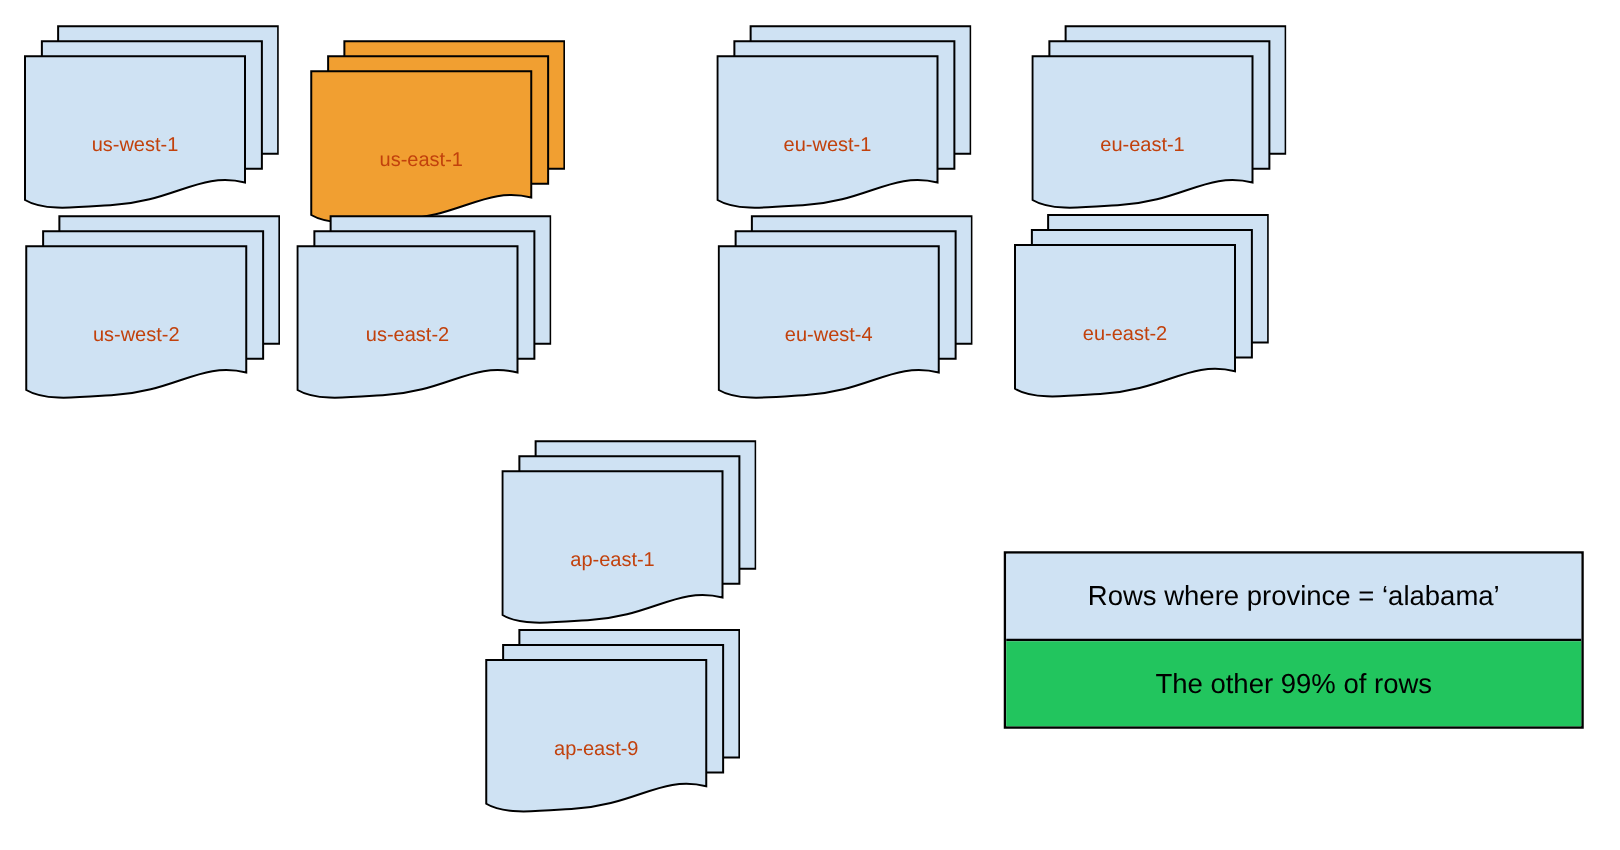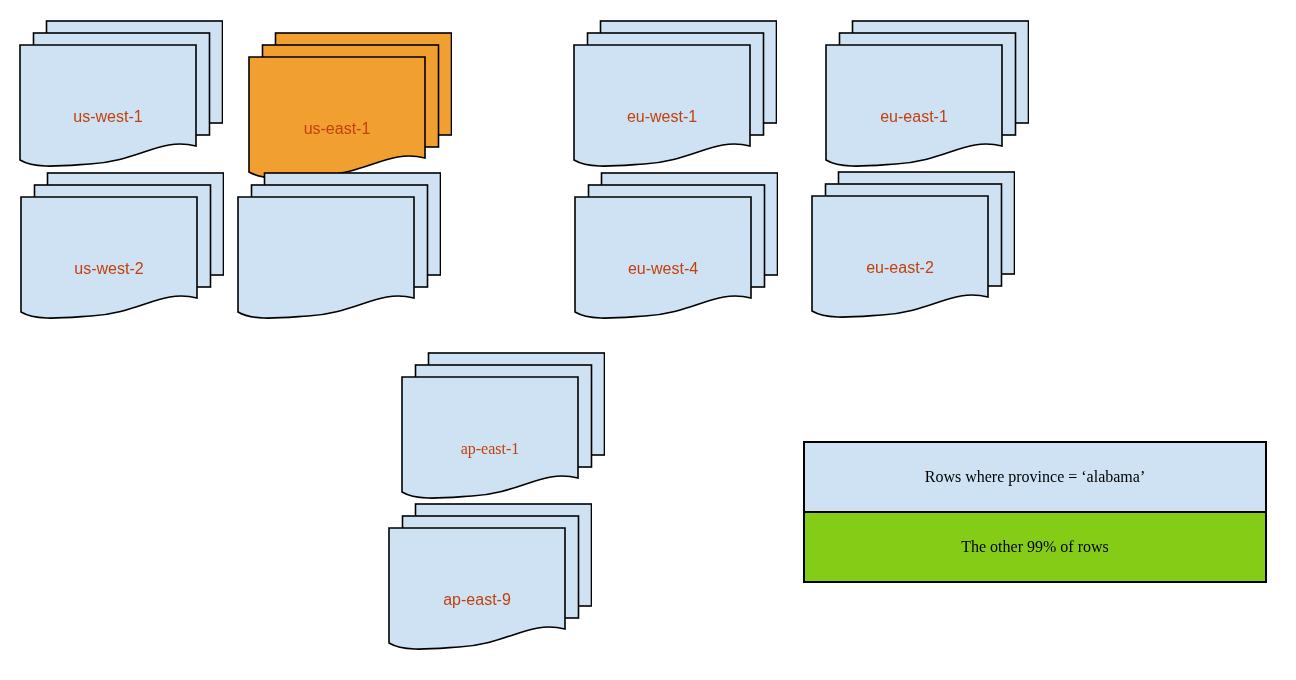--- a/index.html
+++ b/index.html
@@ -62,23 +62,22 @@
     border: 2px solid #000000;
     box-sizing: border-box;
     display: flex;
     flex-direction: column;
   }
   .legend-row {
     flex: 1 1 0;
     display: flex;
     align-items: center;
     justify-content: center;
-    font-size: 16px;
+    font-size: 22px;
     color: #000000;
-    font-family: Liberation Serif, serif;
   }
   .legend-row:first-child {
     border-bottom: 2px solid #000000;
   }
 </style>
 </head>
 <body>
 
 <div class="canvas">
 
@@ -126,56 +125,57 @@
     </svg>
     <div class="stack-label">us-west-2</div>
   </div>
 
   <div class="stack pos-us-east-2" data-fill-key="diagram.stacks.5.variant" style="color: rgb(207, 226, 243);">
     <svg width="204" height="153" viewBox="0 0 204 153">
       <rect x="27.5" y="1" width="176" height="102" fill="currentColor" stroke="#000" stroke-width="1.6"></rect>
       <rect x="14.5" y="13" width="176" height="102" fill="currentColor" stroke="#000" stroke-width="1.6"></rect>
       <path d="M 1,25 H 177 V 126 C 141,117 121,141 71,144 C 41,146 16,149 1,140 Z" fill="currentColor" stroke="#000" stroke-width="1.6"></path>
     </svg>
+    <div class="stack-label">us-east-2</div>
   </div>
 
   <div class="stack pos-eu-west-2" data-fill-key="diagram.stacks.6.variant" style="color: rgb(207, 226, 243);">
     <svg width="204" height="153" viewBox="0 0 204 153">
       <rect x="27.5" y="1" width="176" height="102" fill="currentColor" stroke="#000" stroke-width="1.6"></rect>
       <rect x="14.5" y="13" width="176" height="102" fill="currentColor" stroke="#000" stroke-width="1.6"></rect>
       <path d="M 1,25 H 177 V 126 C 141,117 121,141 71,144 C 41,146 16,149 1,140 Z" fill="currentColor" stroke="#000" stroke-width="1.6"></path>
     </svg>
     <div class="stack-label">eu-west-4</div>
   </div>
 
   <div class="stack pos-eu-east-2" data-fill-key="diagram.stacks.7.variant" style="color: rgb(207, 226, 243);">
     <svg width="204" height="153" viewBox="0 0 204 153">
       <rect x="27.5" y="1" width="176" height="102" fill="currentColor" stroke="#000" stroke-width="1.6"></rect>
       <rect x="14.5" y="13" width="176" height="102" fill="currentColor" stroke="#000" stroke-width="1.6"></rect>
       <path d="M 1,25 H 177 V 126 C 141,117 121,141 71,144 C 41,146 16,149 1,140 Z" fill="currentColor" stroke="#000" stroke-width="1.6"></path>
     </svg>
     <div class="stack-label">eu-east-2</div>
   </div>
 
-  <div class="stack pos-ap-east-1" data-fill-key="diagram.stacks.8.variant" style="color: rgb(207, 226, 243); font-family: Liberation Serif, serif;">
+  <div class="stack pos-ap-east-1" data-fill-key="diagram.stacks.8.variant" style="color: rgb(207, 226, 243);">
     <svg width="204" height="153" viewBox="0 0 204 153">
       <rect x="27.5" y="1" width="176" height="102" fill="currentColor" stroke="#000" stroke-width="1.6"></rect>
       <rect x="14.5" y="13" width="176" height="102" fill="currentColor" stroke="#000" stroke-width="1.6"></rect>
       <path d="M 1,25 H 177 V 126 C 141,117 121,141 71,144 C 41,146 16,149 1,140 Z" fill="currentColor" stroke="#000" stroke-width="1.6"></path>
     </svg>
     <div class="stack-label">ap-east-1</div>
   </div>
 
   <div class="stack pos-ap-east-2" data-fill-key="diagram.stacks.9.variant" style="color: rgb(207, 226, 243);">
     <svg width="204" height="153" viewBox="0 0 204 153">
       <rect x="27.5" y="1" width="176" height="102" fill="currentColor" stroke="#000" stroke-width="1.6"></rect>
       <rect x="14.5" y="13" width="176" height="102" fill="currentColor" stroke="#000" stroke-width="1.6"></rect>
       <path d="M 1,25 H 177 V 126 C 141,117 121,141 71,144 C 41,146 16,149 1,140 Z" fill="currentColor" stroke="#000" stroke-width="1.6"></path>
     </svg>
     <div class="stack-label">ap-east-9</div>
   </div>
 
   <div class="legend">
     <div class="legend-row" style="background-color: rgb(207, 226, 243);">Rows where province = ‘alabama’</div>
-    <div class="legend-row" style="background-color: #84cc16;">The other 99% of rows</div>
+    <div class="legend-row" style="background-color: #22c55e;">The other 99% of rows</div>
   </div>
 
 </div>
 
 </body></html>

